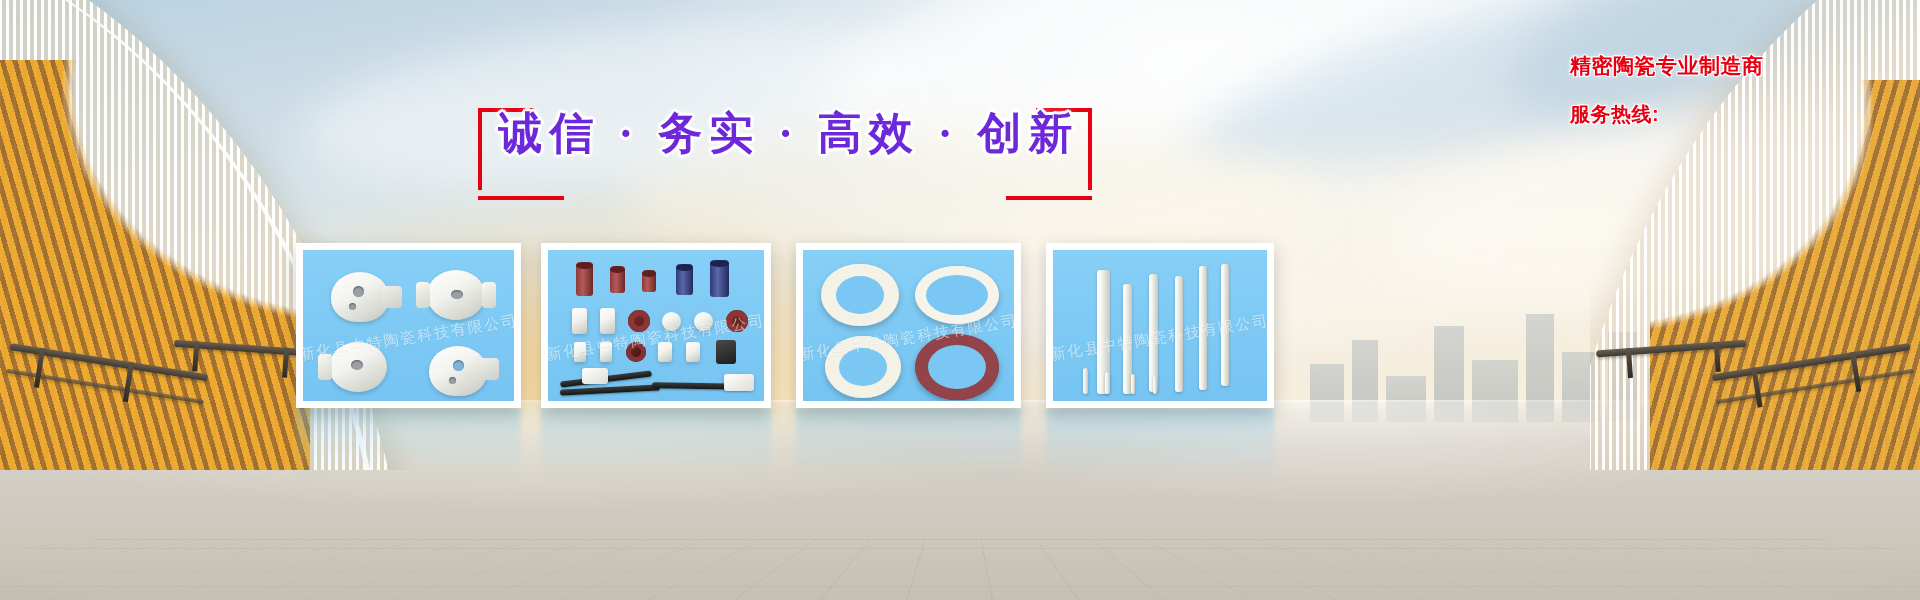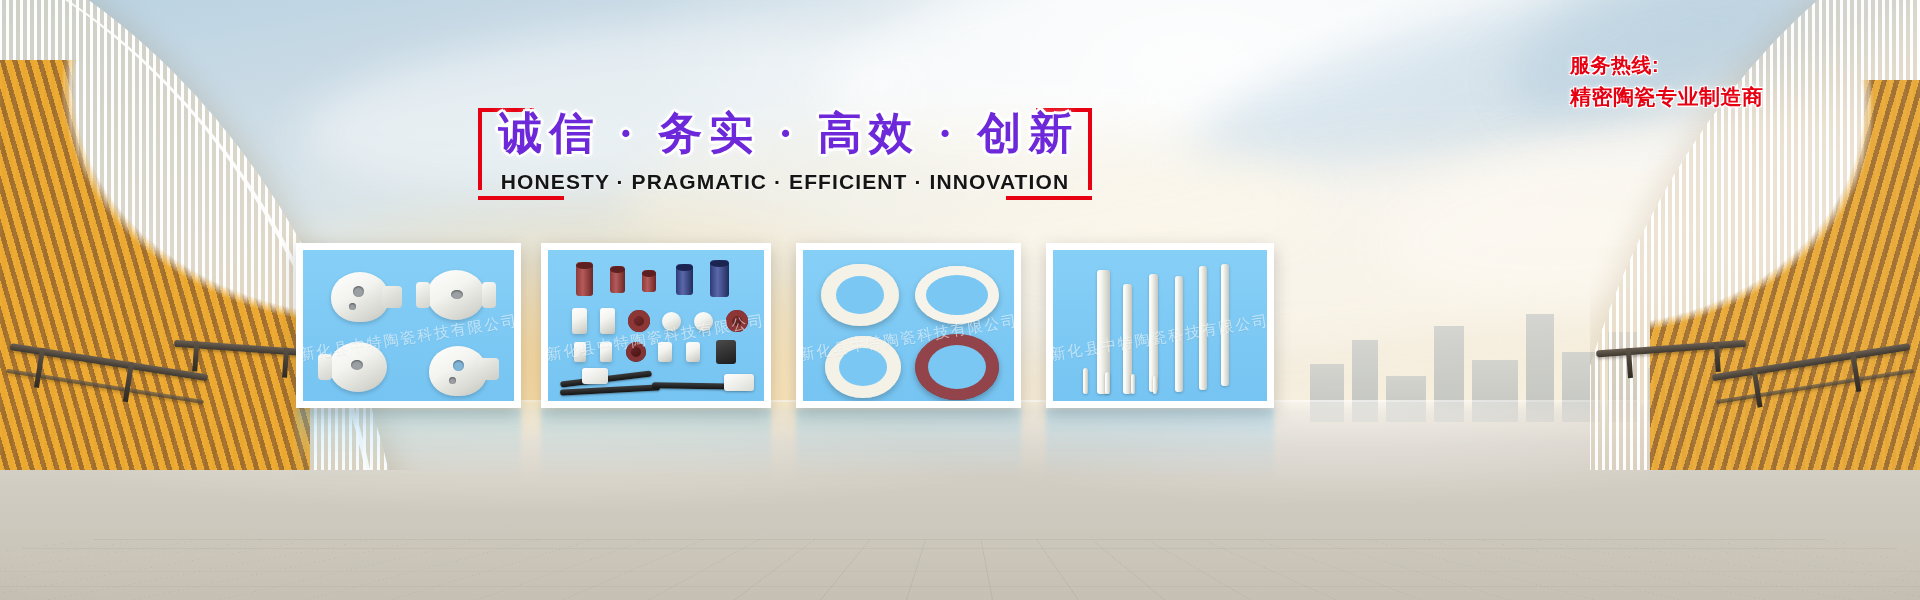--- a/index.html
+++ b/index.html
@@ -317,26 +317,25 @@
   </div>
 
   <div class="slogan">
     <div class="bracket bk-l"></div>
     <div class="bracket bk-r"></div>
     <div class="bracket bk-lv"></div>
     <div class="bracket bk-rv"></div>
     <div class="bracket bk-lb"></div>
     <div class="bracket bk-rb"></div>
     <div class="slogan-cn">诚信 · 务实 · 高效 · 创新</div>
-    <div class="slogan-en">HONESTY · PRAGMATIC · EFFICIENT · INNOVATION</div>
   </div>
 
   <div class="righttext">
+    <div class="rt-line rt-1">精密陶瓷专业制造商</div>
     <div class="rt-line rt-2">服务热线:</div>
-    <div class="rt-line rt-1">精密陶瓷专业制造商</div>
   </div>
 
   <div class="refl r1"></div>
   <div class="refl r2"></div>
   <div class="refl r3"></div>
   <div class="refl r4"></div>
 
   <div class="panels">
 
     <div class="panel p1">

